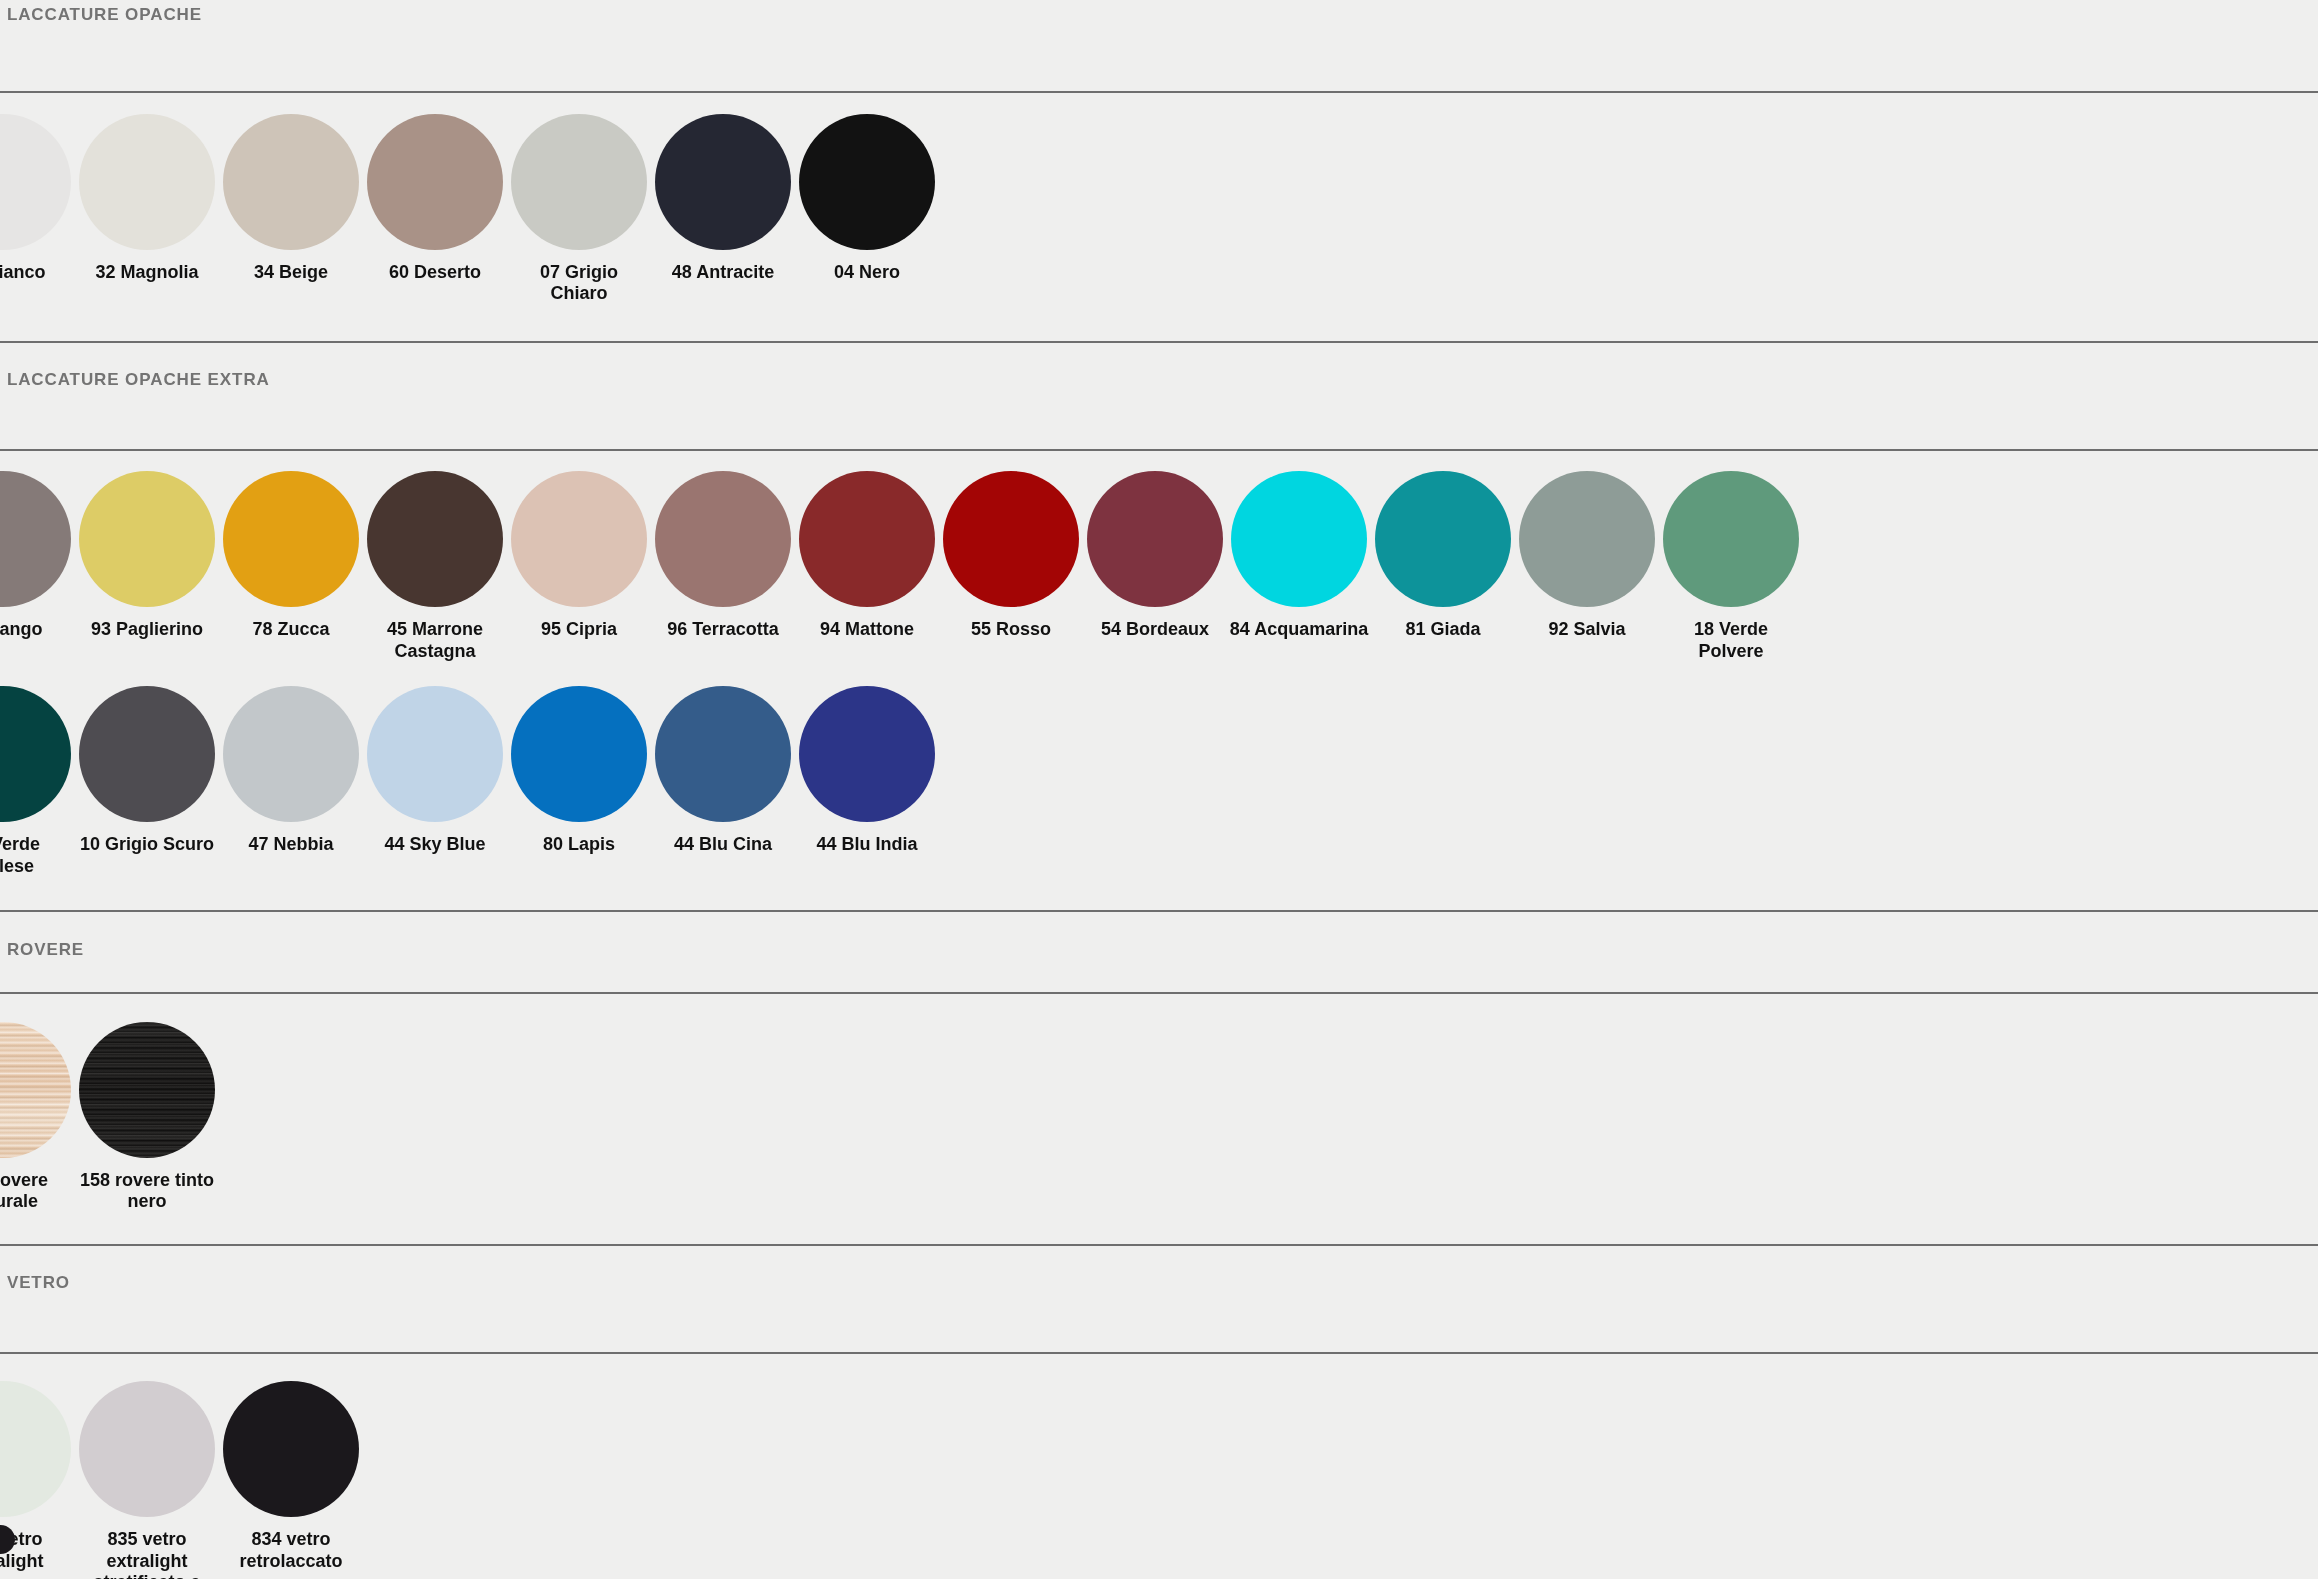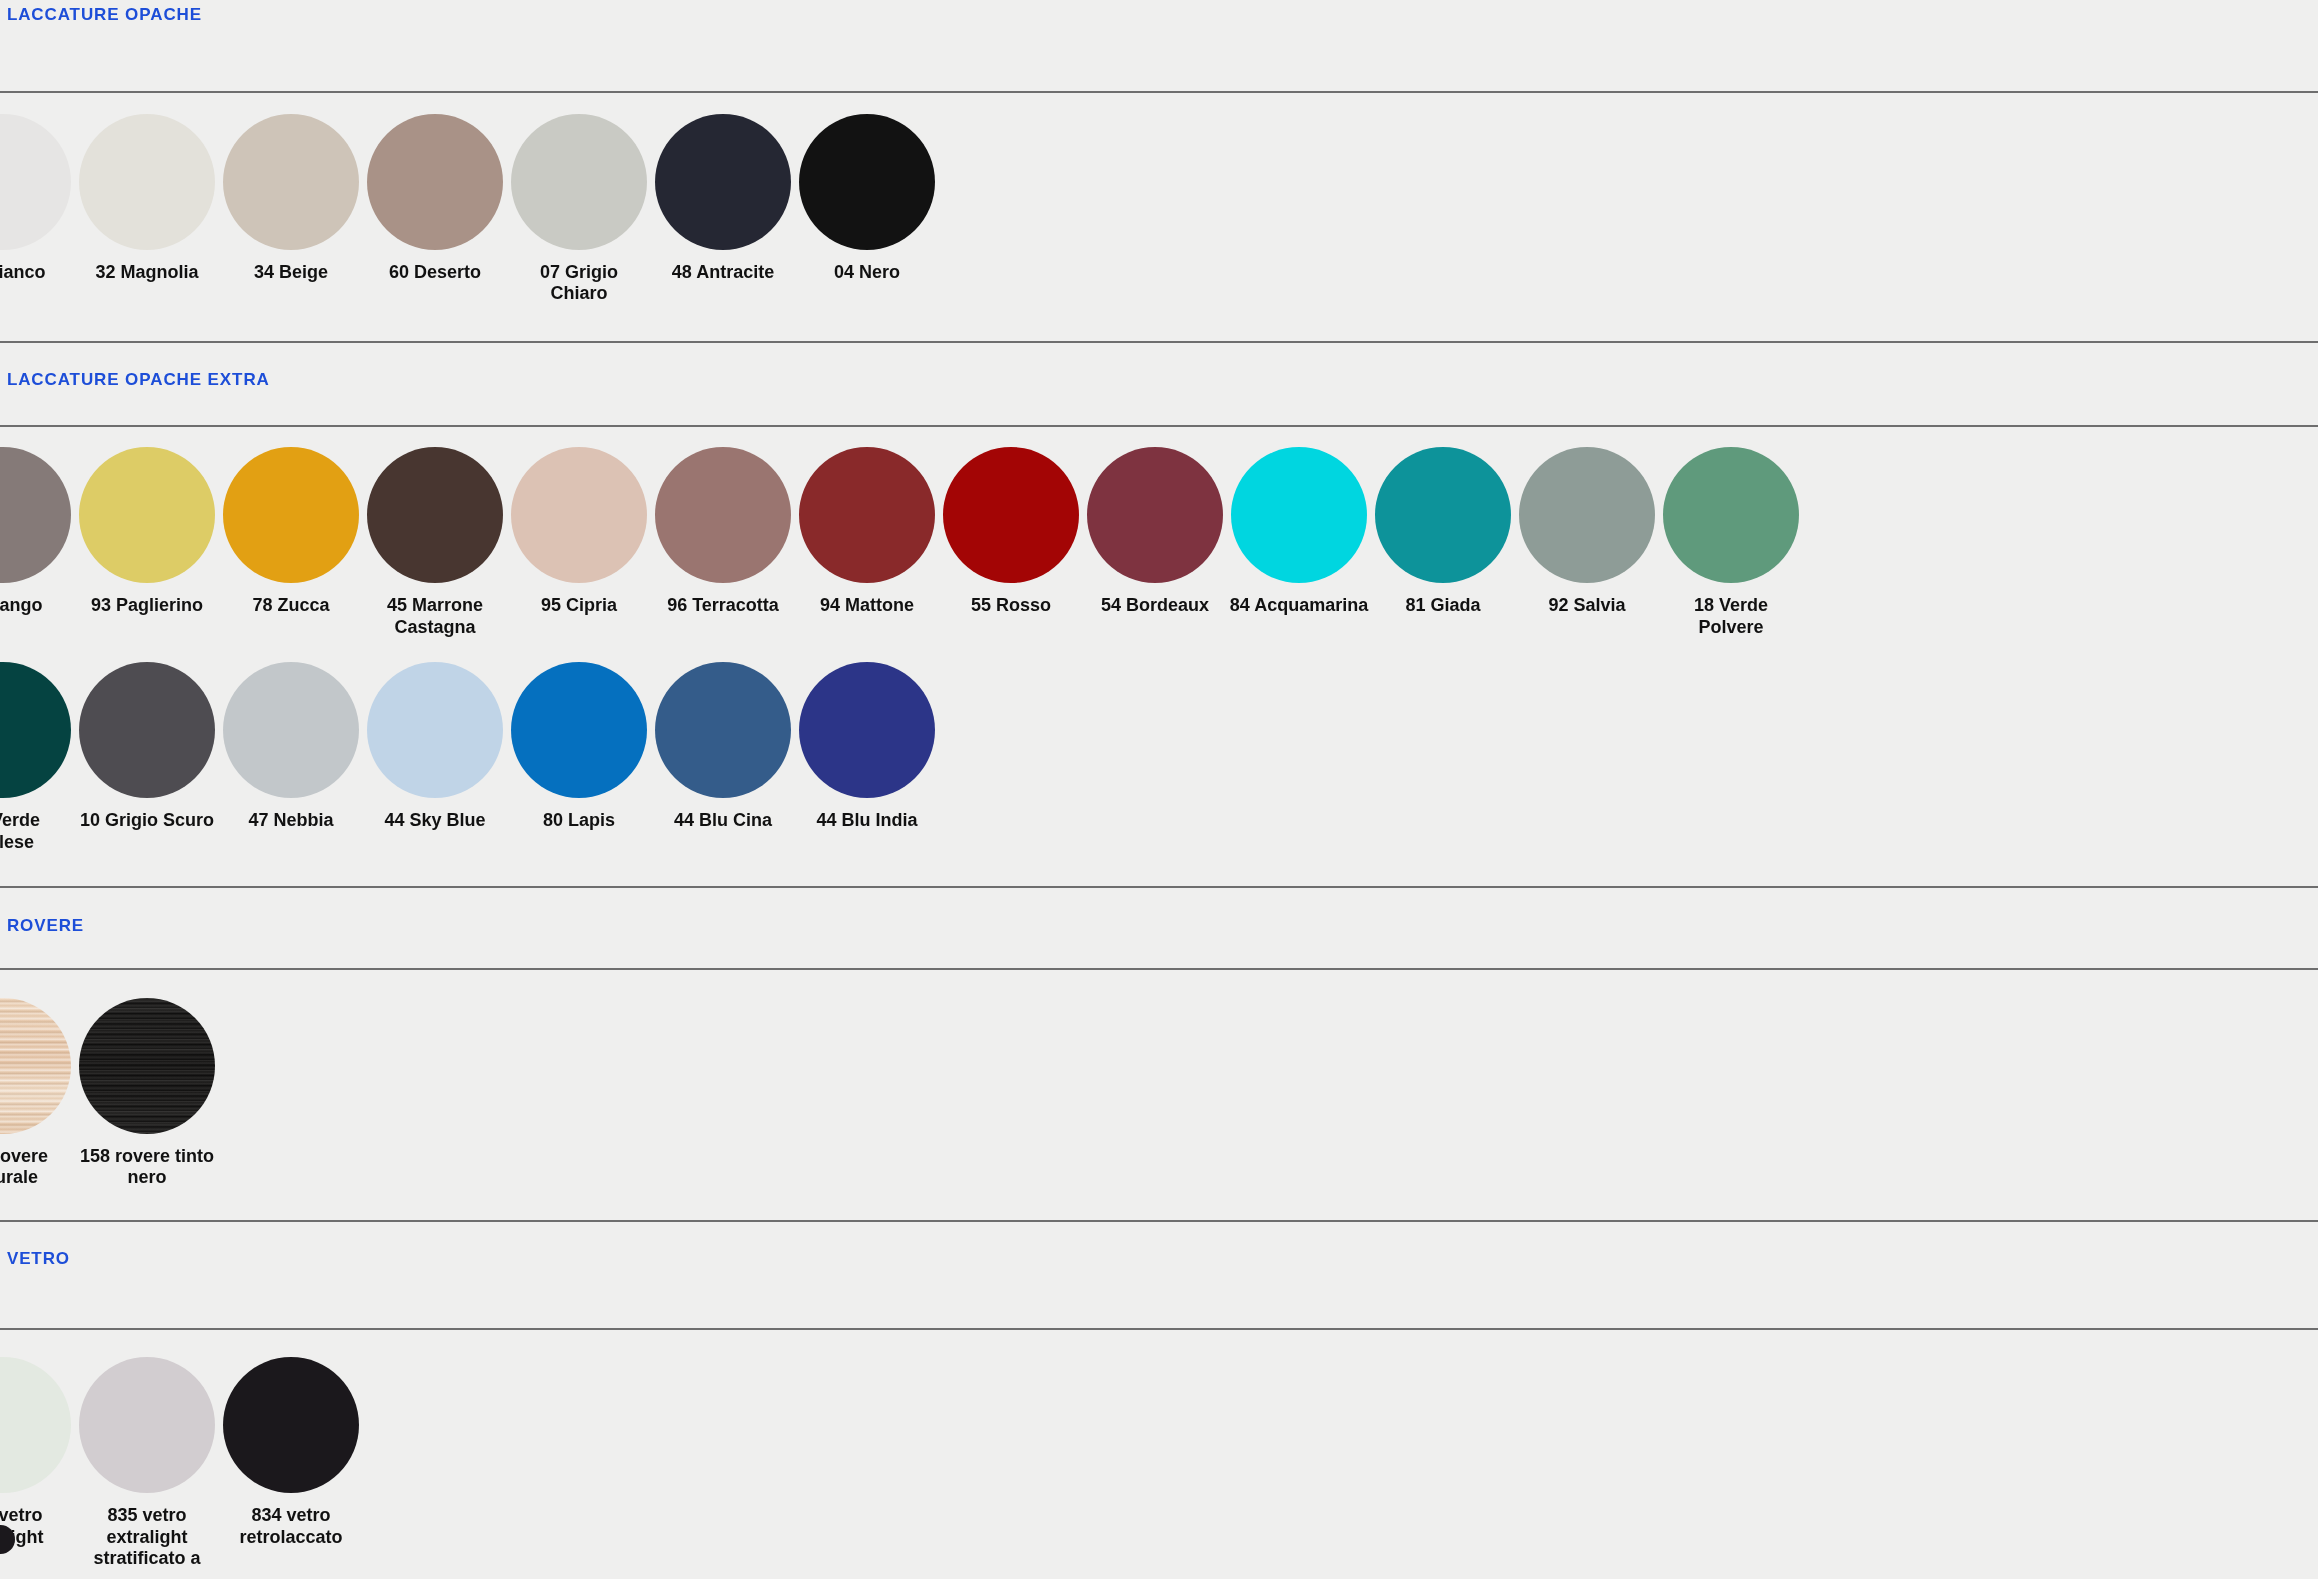--- a/index.html
+++ b/index.html
@@ -32,21 +32,21 @@
   .section-header.with-top {
     border-top: 2.6px solid #6e6e6e;
   }
   .section-header .section-title {
     position: absolute;
     left: 6.9px;
     top: 5.2px;
     font-size: 17px;
     font-weight: bold;
     letter-spacing: 0.9px;
-    color: #1d4ed8;
+    color: #737373;
     white-space: nowrap;
   }
   .section-header.tall .section-title {
     top: 27.5px;
   }
 
   
   .swatch-rows {
     position: relative;
     padding: 0;
@@ -163,21 +163,21 @@
       </div>
       <div class="swatch">
         <div class="disc" style="background: rgb(18, 18, 18);"></div>
         <div class="caption">04 Nero</div>
       </div>
     </div>
   </div>
 
   <div class="band-gap"></div>
 
-  <div class="section-header with-top tall" style="height:86px;">
+  <div class="section-header with-top tall" style="height:110px;">
     <div class="section-title">LACCATURE OPACHE EXTRA</div>
   </div>
   <div class="swatch-rows">
     <div class="row-gap"></div>
     <div class="swatch-row">
       <div class="swatch">
         <div class="disc" style="background: rgb(133, 122, 120);"></div>
         <div class="caption">71 Fango</div>
       </div>
       <div class="swatch">

